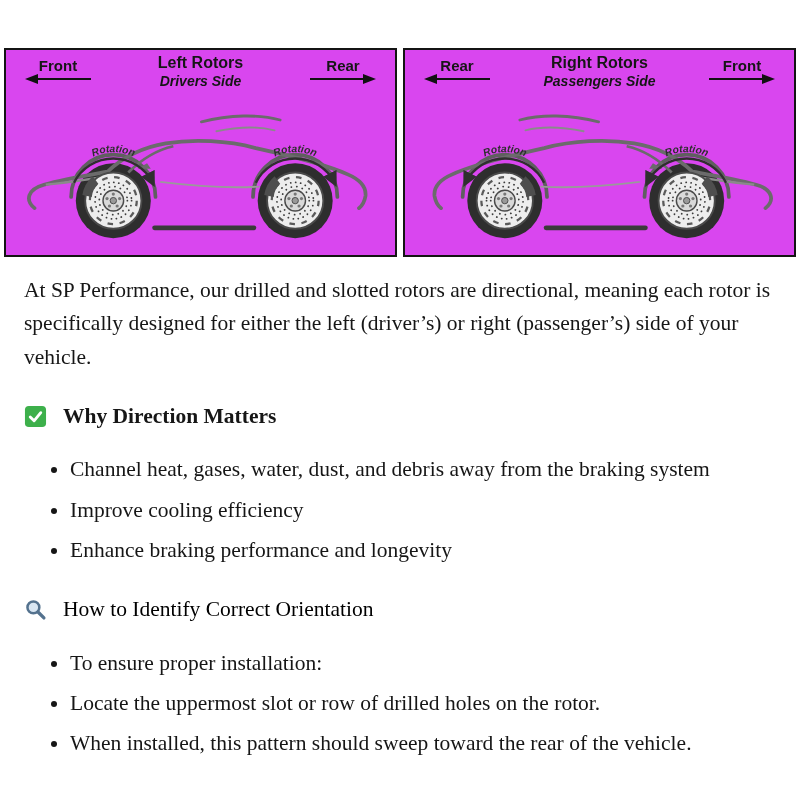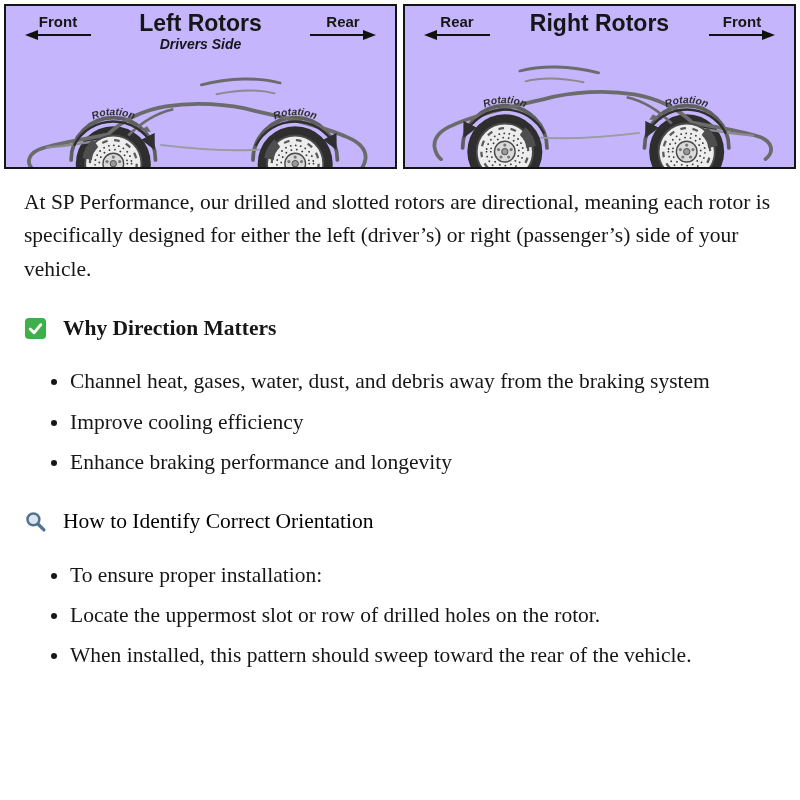--- a/index.html
+++ b/index.html
@@ -1,27 +1,27 @@
 <!DOCTYPE html>
 <html><head>
 <meta charset="utf-8">
 <style>
   * { margin:0; padding:0; box-sizing:border-box; }
   html,body { background:#ffffff; }
   body { width:800px; font-family:"Liberation Serif", serif; color:#161616; }
 
   
   .diagram-row { display:flex; gap:6px; padding:4px 4px 0 4px; }
-  .panel { flex:1 1 0; border:2px solid #141414; height:165px; position:relative; overflow:hidden; background:#c4b5fd; }
+  .panel { flex:1 1 0; border:2px solid #141414; height:209px; position:relative; overflow:hidden; background:#d946ef;margin-top:44px; }
   .panel-head { display:grid; grid-template-columns:88px 1fr 88px; padding:5px 8px 0 8px; align-items:start; }
   .dir-label { display:flex; flex-direction:column; align-items:center; gap:1px;
                font-family:"Liberation Sans", sans-serif; font-weight:bold; font-size:15px; line-height:1; padding-top:3px; }
   .dir-label svg { display:block; }
   .panel-titles { text-align:center; }
-  .panel-title { font-family:"Liberation Sans", sans-serif; font-weight:bold; font-size:23px; line-height:1.05; }
+  .panel-title { font-family:"Liberation Sans", sans-serif; font-weight:bold; font-size:16px; line-height:1.05; }
   .panel-subtitle { font-family:"Liberation Sans", sans-serif; font-weight:bold; font-style:italic; font-size:14px; margin-top:1px; }
   .car-svg { display:block; width:100%; height:150px; margin-top:1px; }
   .rot-text { font-family:"Liberation Sans", sans-serif; font-size:11px; font-weight:bold; font-style:italic;
               fill:#2e2e2e; text-anchor:middle; }
 
   
   .content { padding:17px 26px 26px 24px; font-size:21.5px; line-height:1.55; }
   .content p { margin:0 0 16px 0; }
   .section-heading { display:flex; align-items:center; gap:16px; font-size:21.5px; font-weight:bold; margin:26px 0 20px 0; }
   .section-heading.light { font-weight:normal; color:#000000; }
@@ -110,20 +110,21 @@
     <div class="panel-head">
       <div class="dir-label">
         <span>Rear</span>
         <svg width="66" height="10" viewBox="0 0 66 10">
           <path d="M 66 5 H 11" stroke="#111" stroke-width="2.2"></path>
           <path d="M 13 0 L 0 5 L 13 10 z" fill="#111"></path>
         </svg>
       </div>
       <div class="panel-titles">
         <div class="panel-title">Right Rotors</div>
+        <div class="panel-subtitle">Passengers Side</div>
       </div>
       <div class="dir-label">
         <span>Front</span>
         <svg width="66" height="10" viewBox="0 0 66 10">
           <path d="M 0 5 H 55" stroke="#111" stroke-width="2.2"></path>
           <path d="M 53 0 L 66 5 L 53 10 z" fill="#111"></path>
         </svg>
       </div>
     </div>
     <svg class="car-svg" viewBox="0 0 390 160" preserveAspectRatio="xMidYMid meet">

